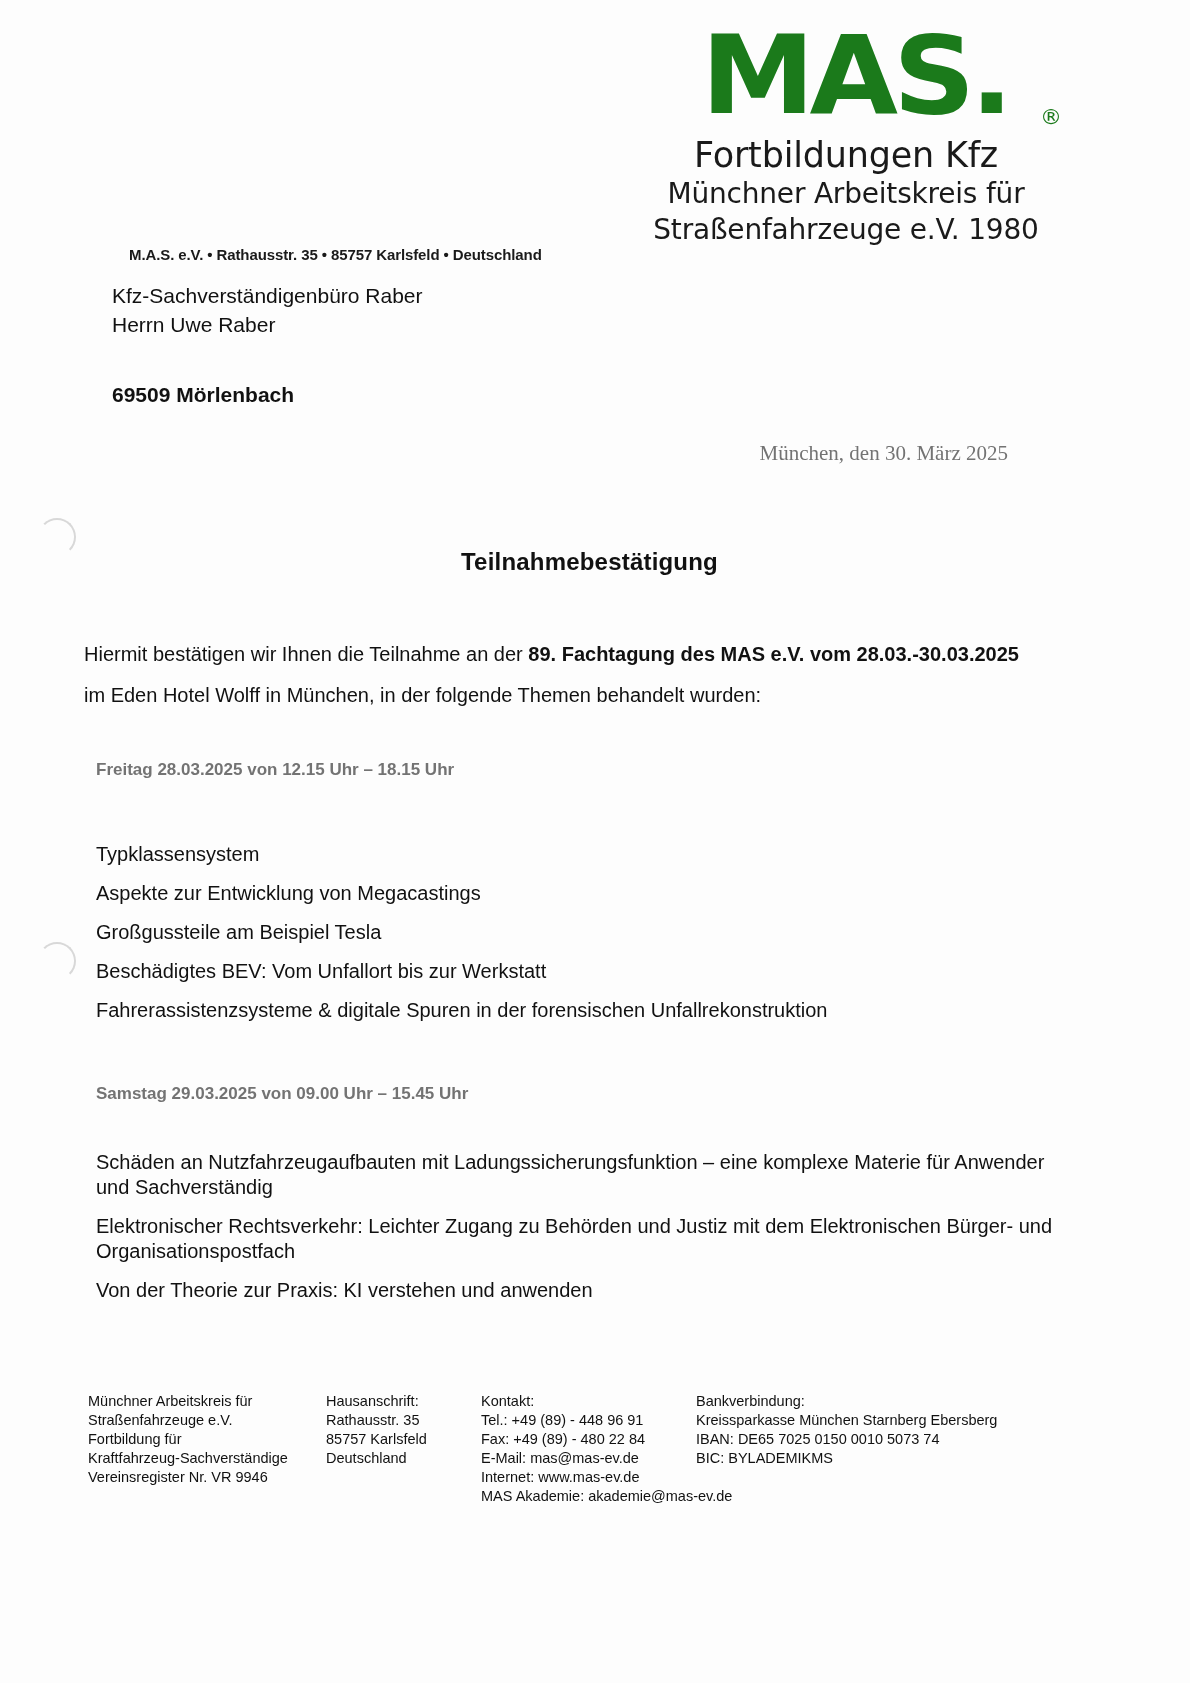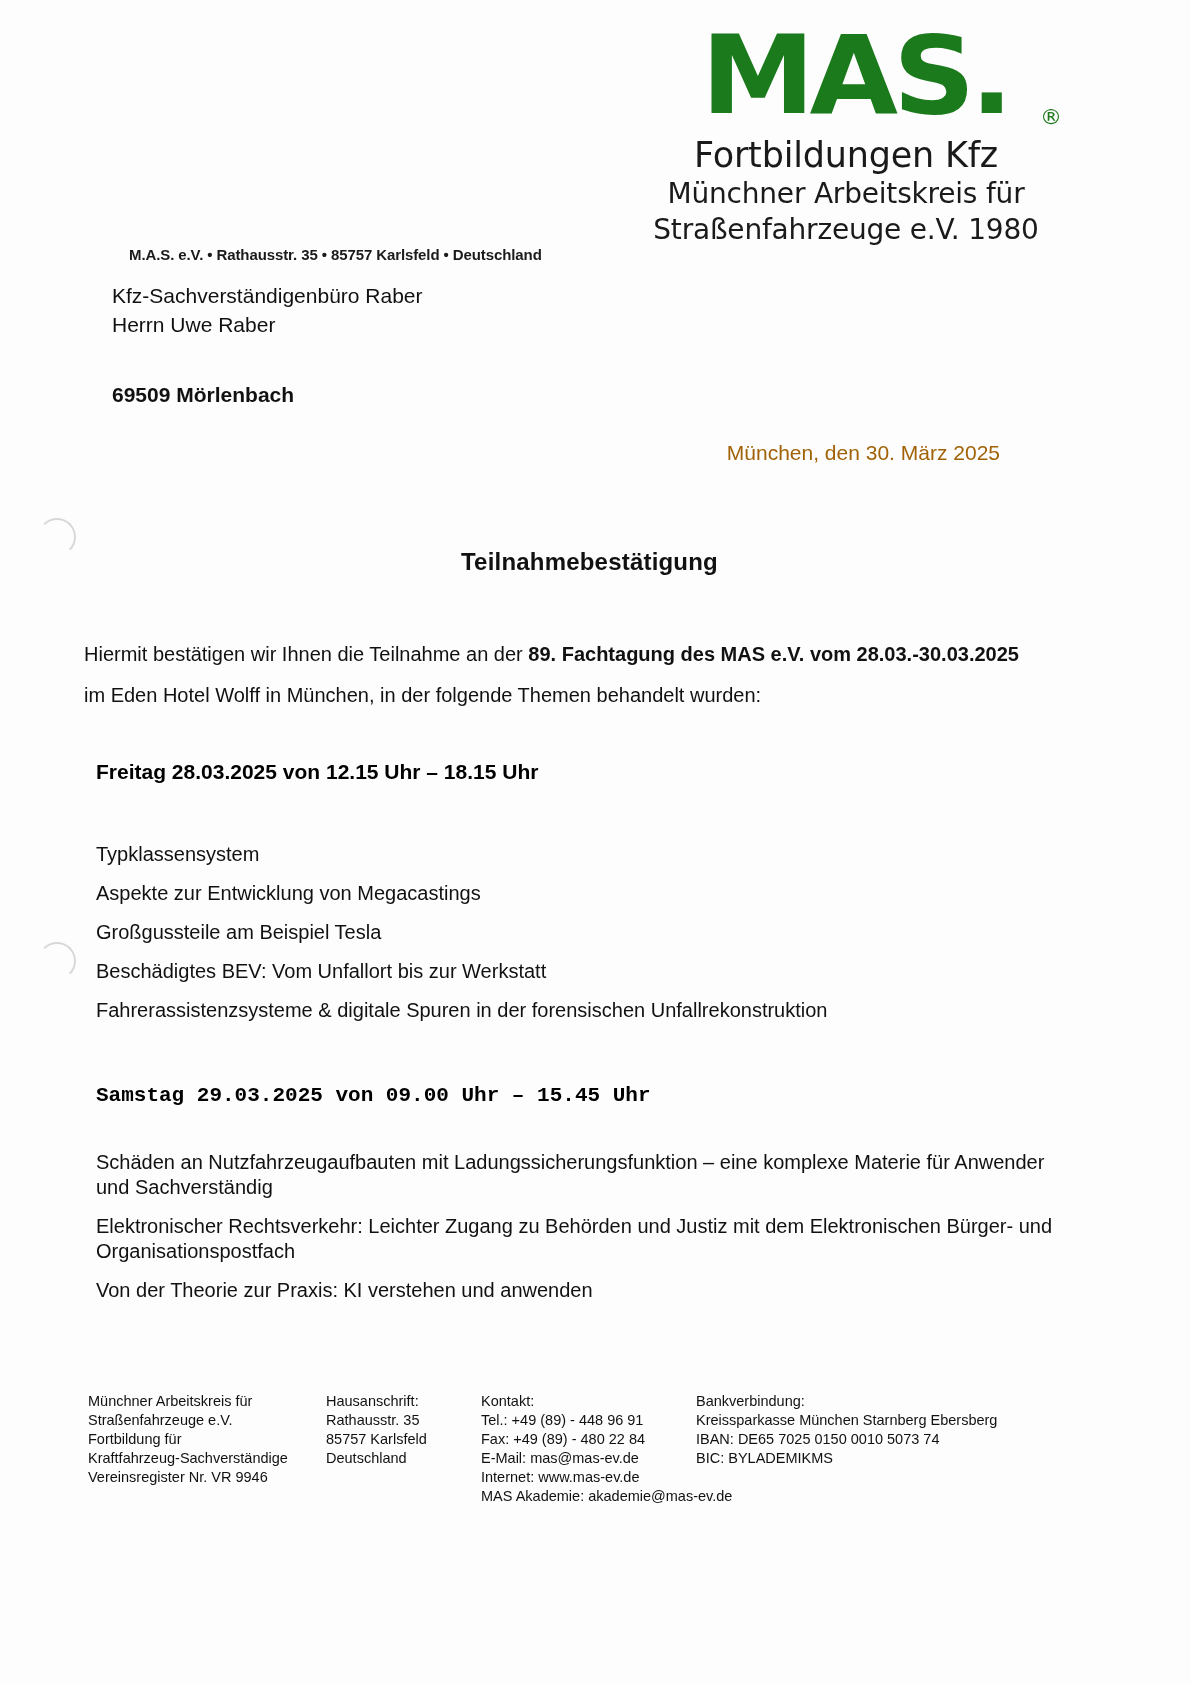--- a/index.html
+++ b/index.html
@@ -98,26 +98,27 @@
     left: 112px;
     top: 383px;
     font-size: 21px;
     font-weight: bold;
     color: #111111;
     white-space: nowrap;
   }
 
   .date-line {
     position: absolute;
-    left: 0;
+    left: 8px;
     top: 441px;
     width: 1000px;
     text-align: right;
     font-size: 21px;
-    color: #a16207;
+    color: #737373;
+    font-family: Liberation Serif, serif;
   }
 
   
   .doc-title {
     position: absolute;
     left: 0;
     top: 548px;
     width: 1115px;
     text-align: center;
     font-size: 24px;
@@ -138,27 +139,27 @@
     font-size: 20px;
     line-height: 41px;
     color: #111111;
     white-space: nowrap;
   }
   .body-line b { font-weight: bold; }
 
   .day-heading {
     position: absolute;
     left: 96px;
-    font-size: 21px;
-    font-weight: bold;
-    color: #000000;
+    font-size: 17px;
+    font-weight: bold;
+    color: #737373;
     white-space: nowrap;
   }
   #day1-heading { top: 760px; }
-  #day2-heading { top: 1084px; font-family: Liberation Mono, monospace; }
+  #day2-heading { top: 1084px; }
 
   .topic-list {
     position: absolute;
     left: 96px;
     width: 980px;
   }
   #day1-topics { top: 842px; }
   #day2-topics { top: 1150px; }
 
   .topic-item {

